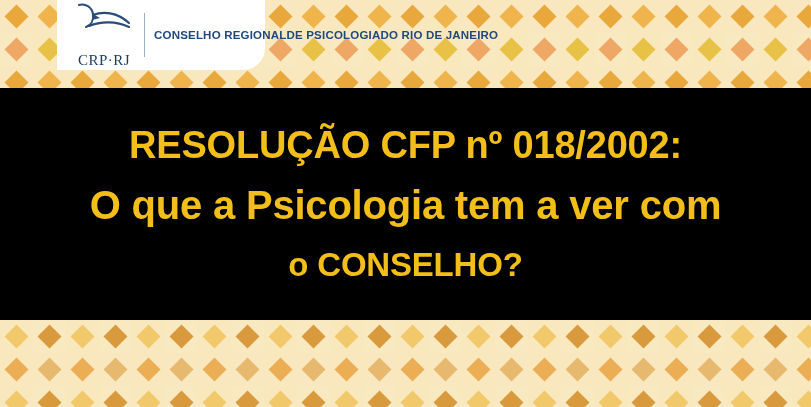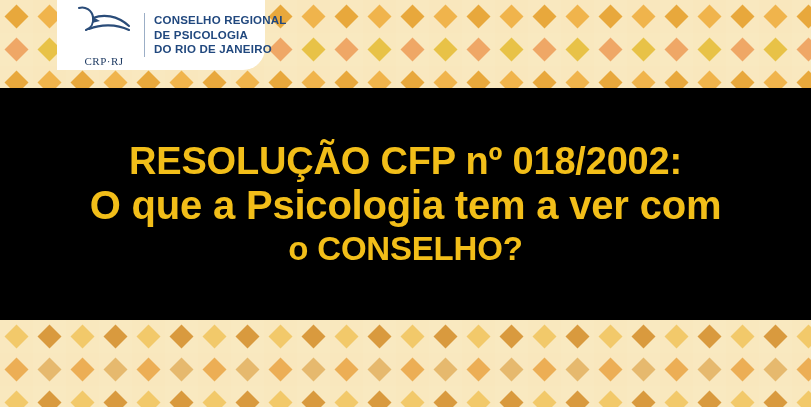--- a/index.html
+++ b/index.html
@@ -57,36 +57,36 @@
     width: 74px;
     flex: 0 0 74px;
     display: flex;
     flex-direction: column;
     align-items: center;
     justify-content: center;
   }
   #logo-mark svg { display: block; }
   #logo-acronym {
     font-family: "Liberation Serif", serif;
-    font-size: 11px;
+    font-size: 15px;
     letter-spacing: 0.5px;
     color: #1F3B63;
     margin-top: 19px;
     white-space: nowrap;
   }
   #logo-divider {
     width: 1px;
     height: 44px;
     background: #9BAEC6;
     margin: 0 9px 0 3px;
     flex: 0 0 1px;
   }
   #logo-text-block {
     display: flex;
-    flex-direction: column;
+    flex-direction: row;
     justify-content: center;
   }
   #logo-text-block .line {
     font-family: "Liberation Sans", sans-serif;
     font-size: 11.5px;
     font-weight: bold;
     color: #21487E;
     letter-spacing: 0.2px;
     line-height: 14.5px;
     white-space: nowrap;
@@ -97,20 +97,21 @@
     position: absolute;
     left: 0;
     top: 88px;
     width: 811px;
     height: 232px;
     display: flex;
     flex-direction: column;
     align-items: center;
     justify-content: center;
     text-align: center;
+    gap: 16px;
   }
   #headline .hl {
     color: #F2BE19;
     font-family: "Liberation Sans", sans-serif;
     font-weight: bold;
     white-space: nowrap;
   }
   #headline-line-1 {
     font-size: 38px;
     line-height: 46px;

